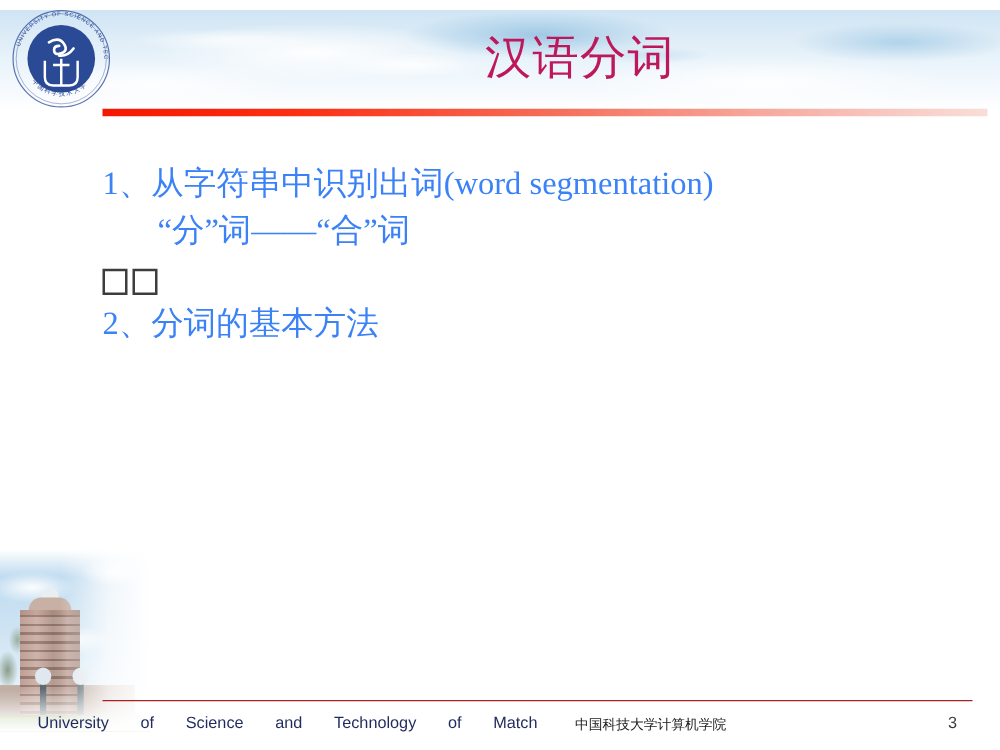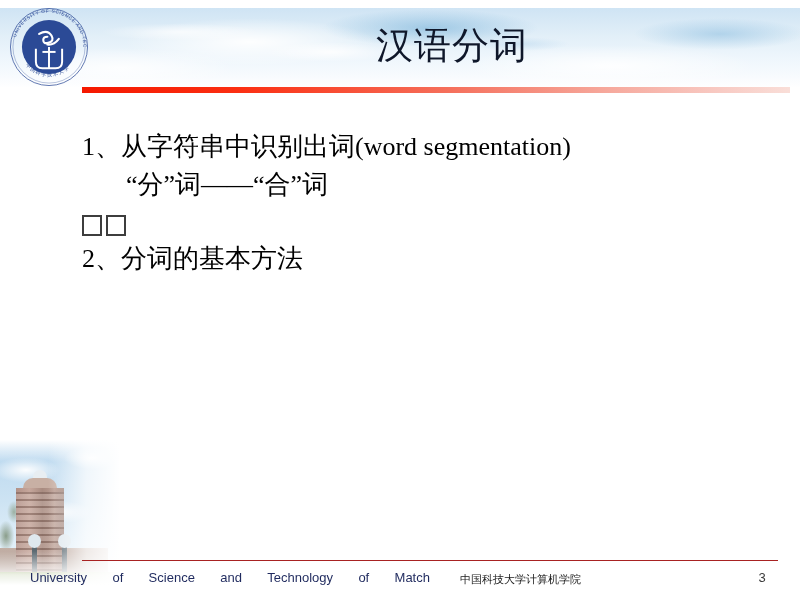--- a/index.html
+++ b/index.html
@@ -57,28 +57,28 @@
     left: 8px;
     top: 6px;
     width: 82px;
     height: 82px;
     z-index: 6;
   }
 
   
   .slide-title {
     position: absolute;
-    left: 302px;
+    left: 314px;
     top: 24px;
     width: 300px;
     text-align: center;
     font-family: "DejaVu Serif", "Liberation Serif", serif;
     font-size: 37px;
     line-height: 44px;
-    color: #0f172a;
+    color: #be185d;
     letter-spacing: 1px;
     z-index: 7;
     white-space: nowrap;
   }
 
   
   .header-rule {
     position: absolute;
     left: 82px;
     top: 87px;
@@ -87,21 +87,21 @@
     background: linear-gradient(90deg, #f51800 0%, #fb2f12 22%, #f5705c 52%, #f6a89c 74%, #f8cac3 90%, #f9ded8 100%);
     z-index: 6;
   }
 
   
   .body {
     position: absolute;
     left: 82px;
     top: 128px;
     width: 700px;
-    color: #000000;
+    color: #3b82f6;
     font-family: "Liberation Serif", "DejaVu Serif", serif;
     font-size: 26px;
     line-height: 38px;
     z-index: 5;
   }
   .body .line {
     white-space: pre;
   }
   .body .indent {
     padding-left: 44px;

